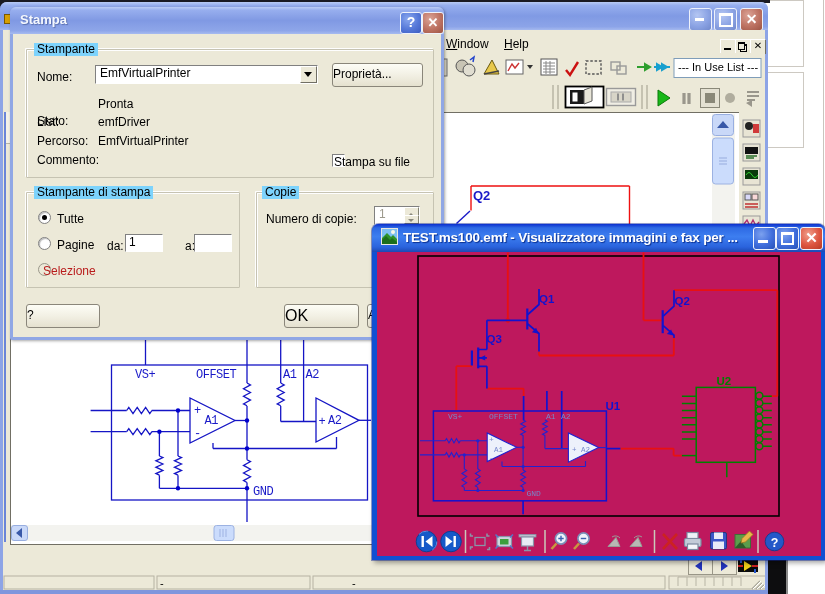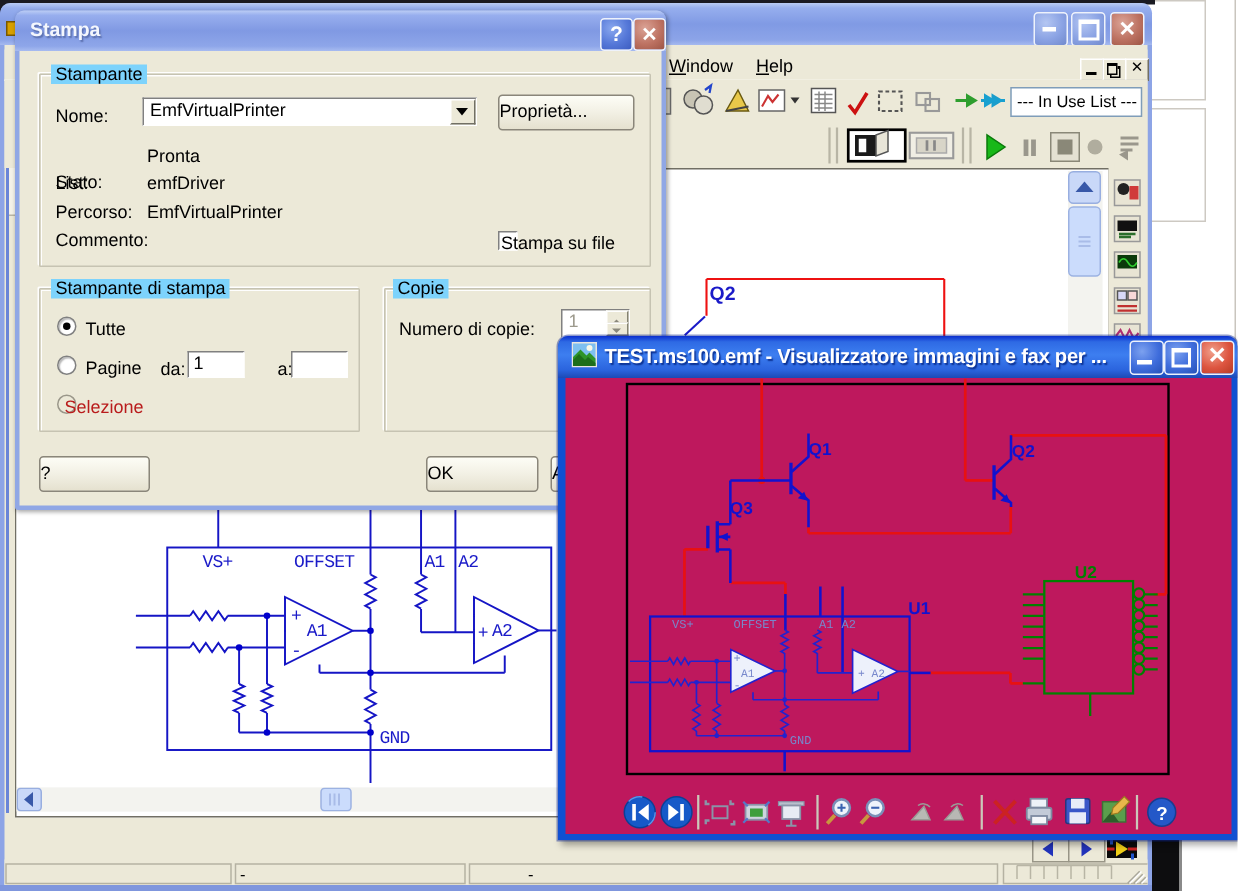--- a/index.html
+++ b/index.html
@@ -330,21 +330,21 @@
     <span class="abs" style="left:4px;top:1px;color:#9d9a8d;">1</span>
     <span class="abs" style="left:29px;top:0;width:13px;height:7px;background:#ece9d8;border:1px solid #fff;border-right-color:#848272;border-bottom-color:#848272;">
         <span style="position:absolute;left:3px;top:2px;width:0;height:0;border:3px solid transparent;border-bottom:3px solid #8a887c;"></span>
       </span>
     <span class="abs" style="left:29px;top:8px;width:13px;height:7px;background:#ece9d8;border:1px solid #fff;border-right-color:#848272;border-bottom-color:#848272;">
         <span style="position:absolute;left:3px;top:3px;width:0;height:0;border:3px solid transparent;border-top:3px solid #8a887c;"></span>
       </span>
   </div>
 
   <div class="btn" style="left:16px;top:297px;width:72px;height:22px;font-size:12px;line-height:21px;">?</div>
-  <div class="btn" style="left:274px;top:297px;width:73px;height:22px;font-size:12px;line-height:21px;">OK</div>
+  <div class="btn" style="left:274px;top:297px;width:73px;height:22px;font-size:16px;line-height:21px;">OK</div>
   <div class="btn" style="left:357px;top:297px;width:73px;height:22px;font-size:12px;line-height:21px;">Annulla</div>
 </div>
 
 <div class="abs" id="viewer" style="left:372px;top:224px;width:453px;height:336px;">
   <div class="abs" style="left:0;top:0;width:453px;height:336px;background:#1050d2;border-radius:7px 7px 0 0;box-shadow:0 0 0 1px rgba(15,40,150,.45), 2px 3px 5px rgba(0,0,0,.35);"></div>
   <div class="abs" style="left:0;top:0;width:453px;height:28px;border-radius:7px 7px 0 0;
       background:linear-gradient(180deg,#0b2fce 0%,#2e6ae4 14%,#3d7ef0 45%,#2a63dd 82%,#1d49b4 100%);"></div>
 
   <svg class="abs" style="left:9px;top:4px;" width="17" height="17" viewBox="0 0 17 17">
     <rect x="0" y="0" width="17" height="17" fill="#e8e6e0"></rect>

